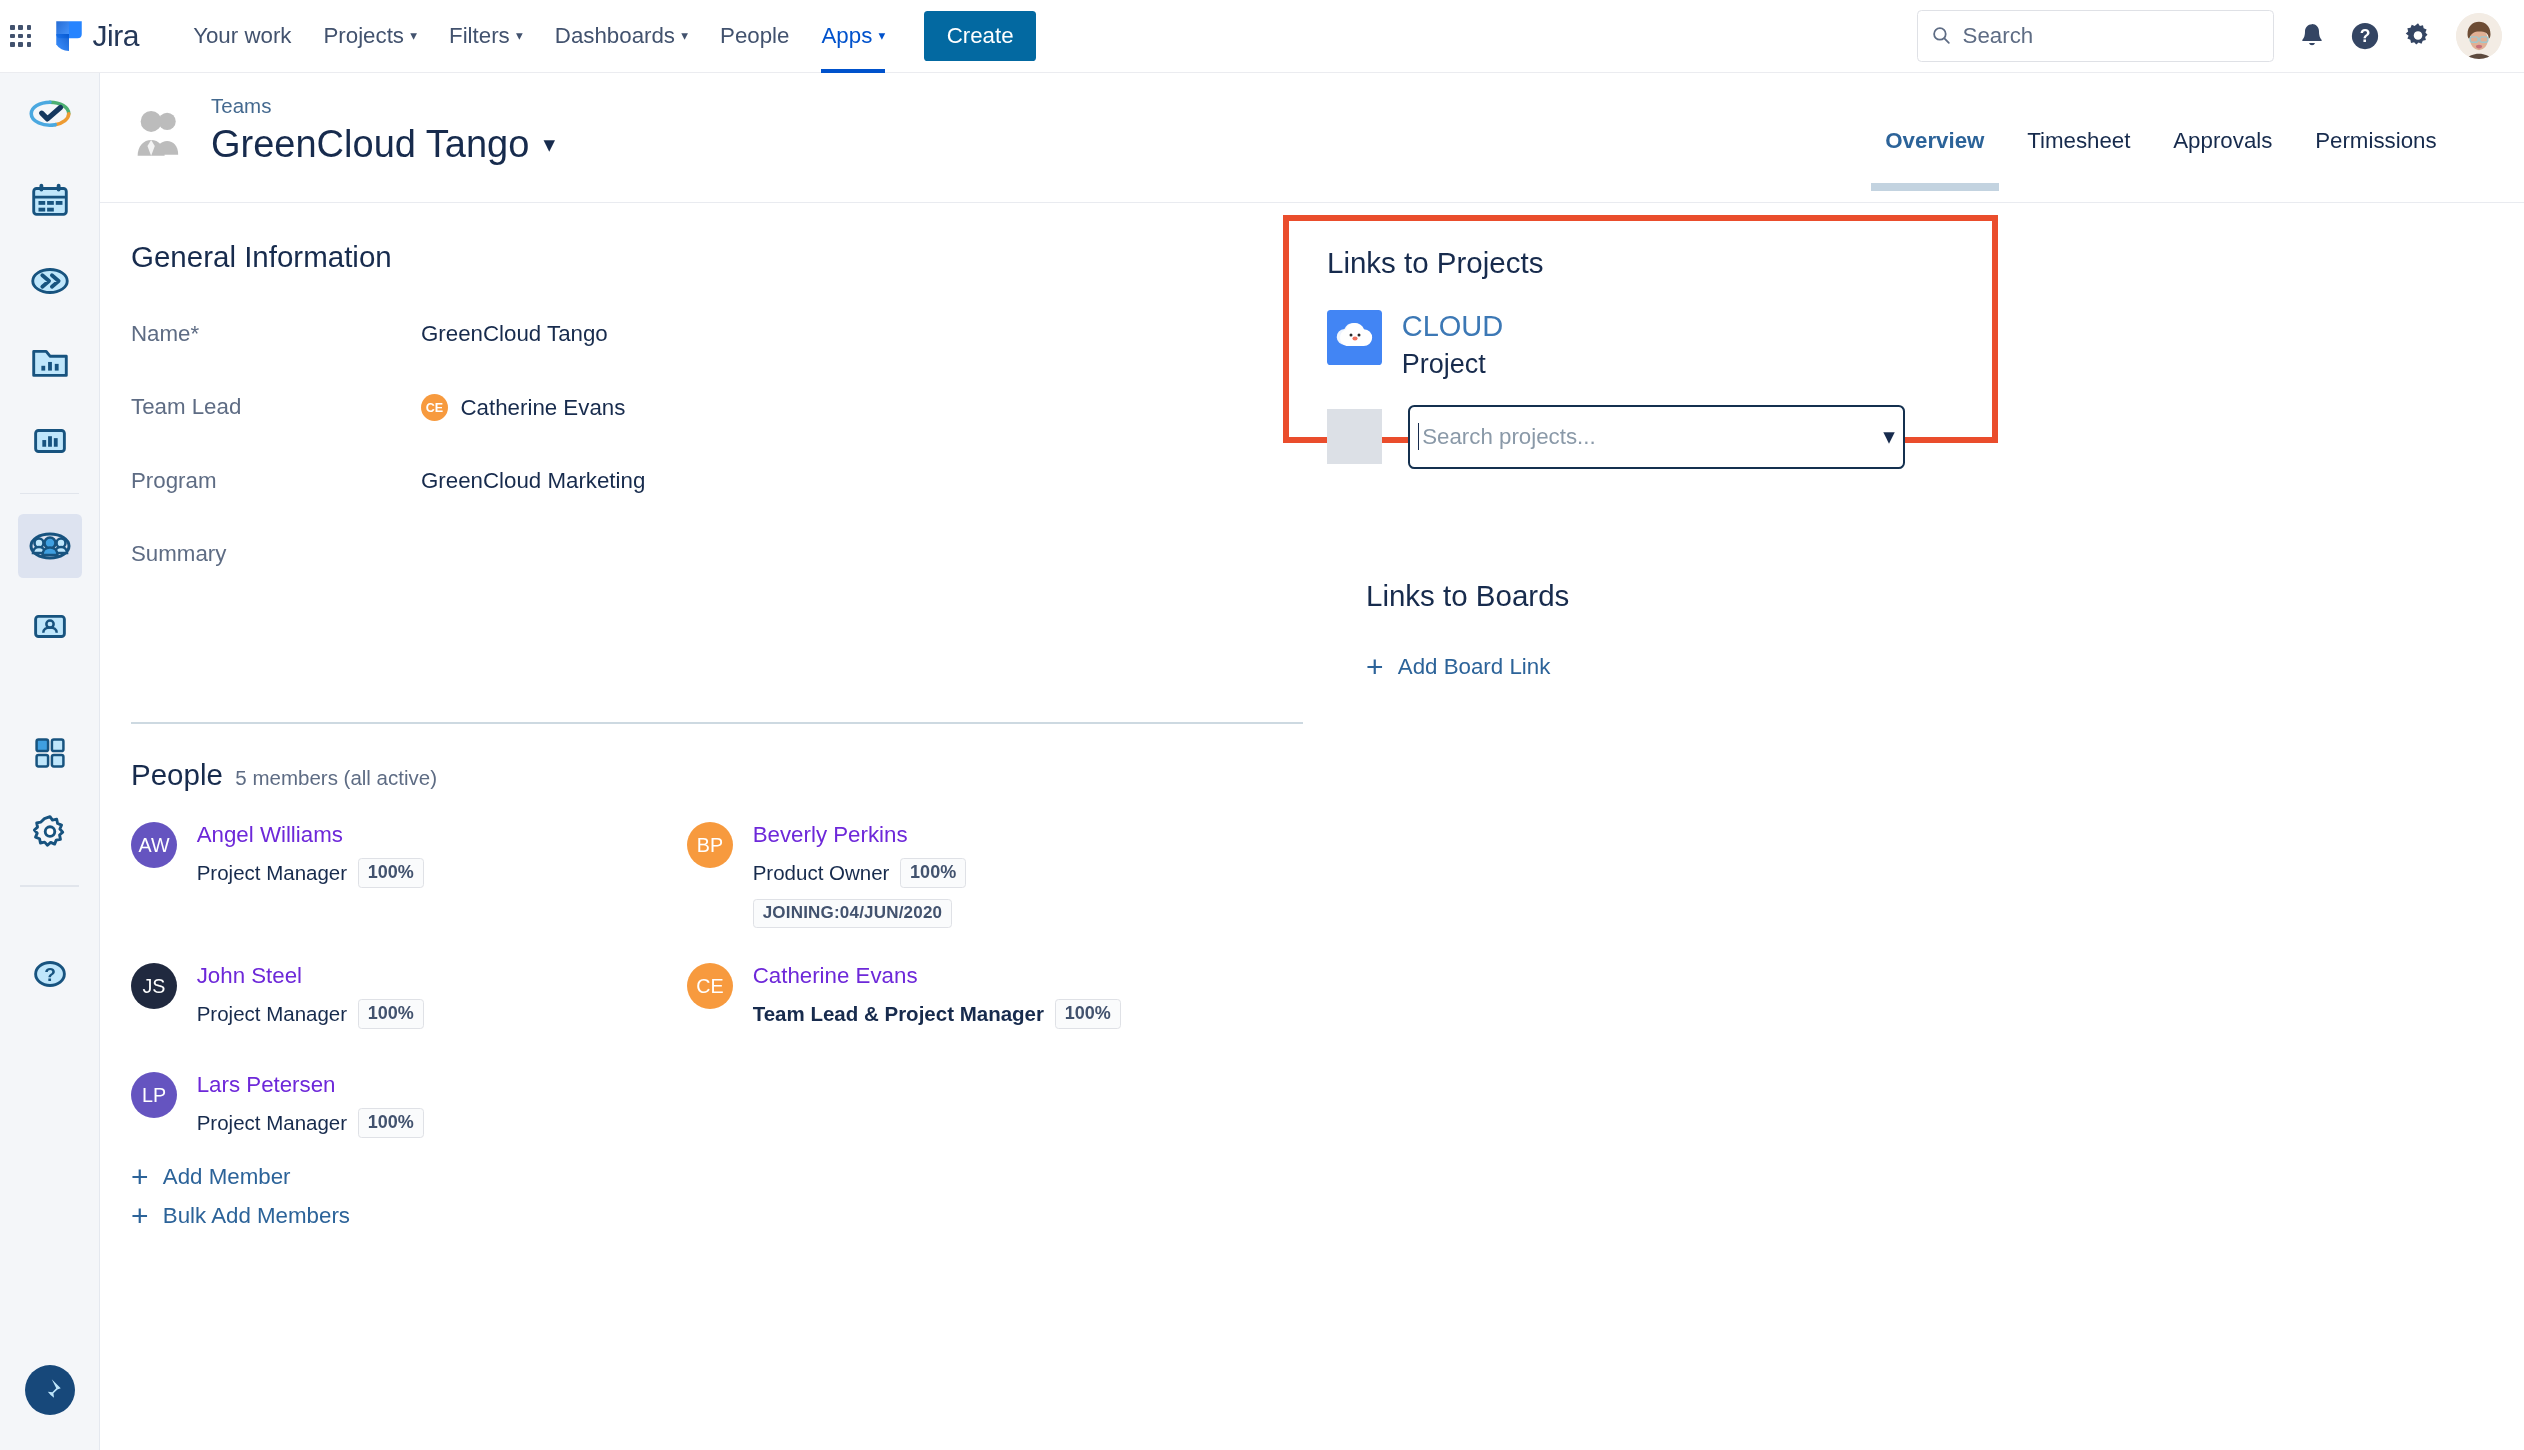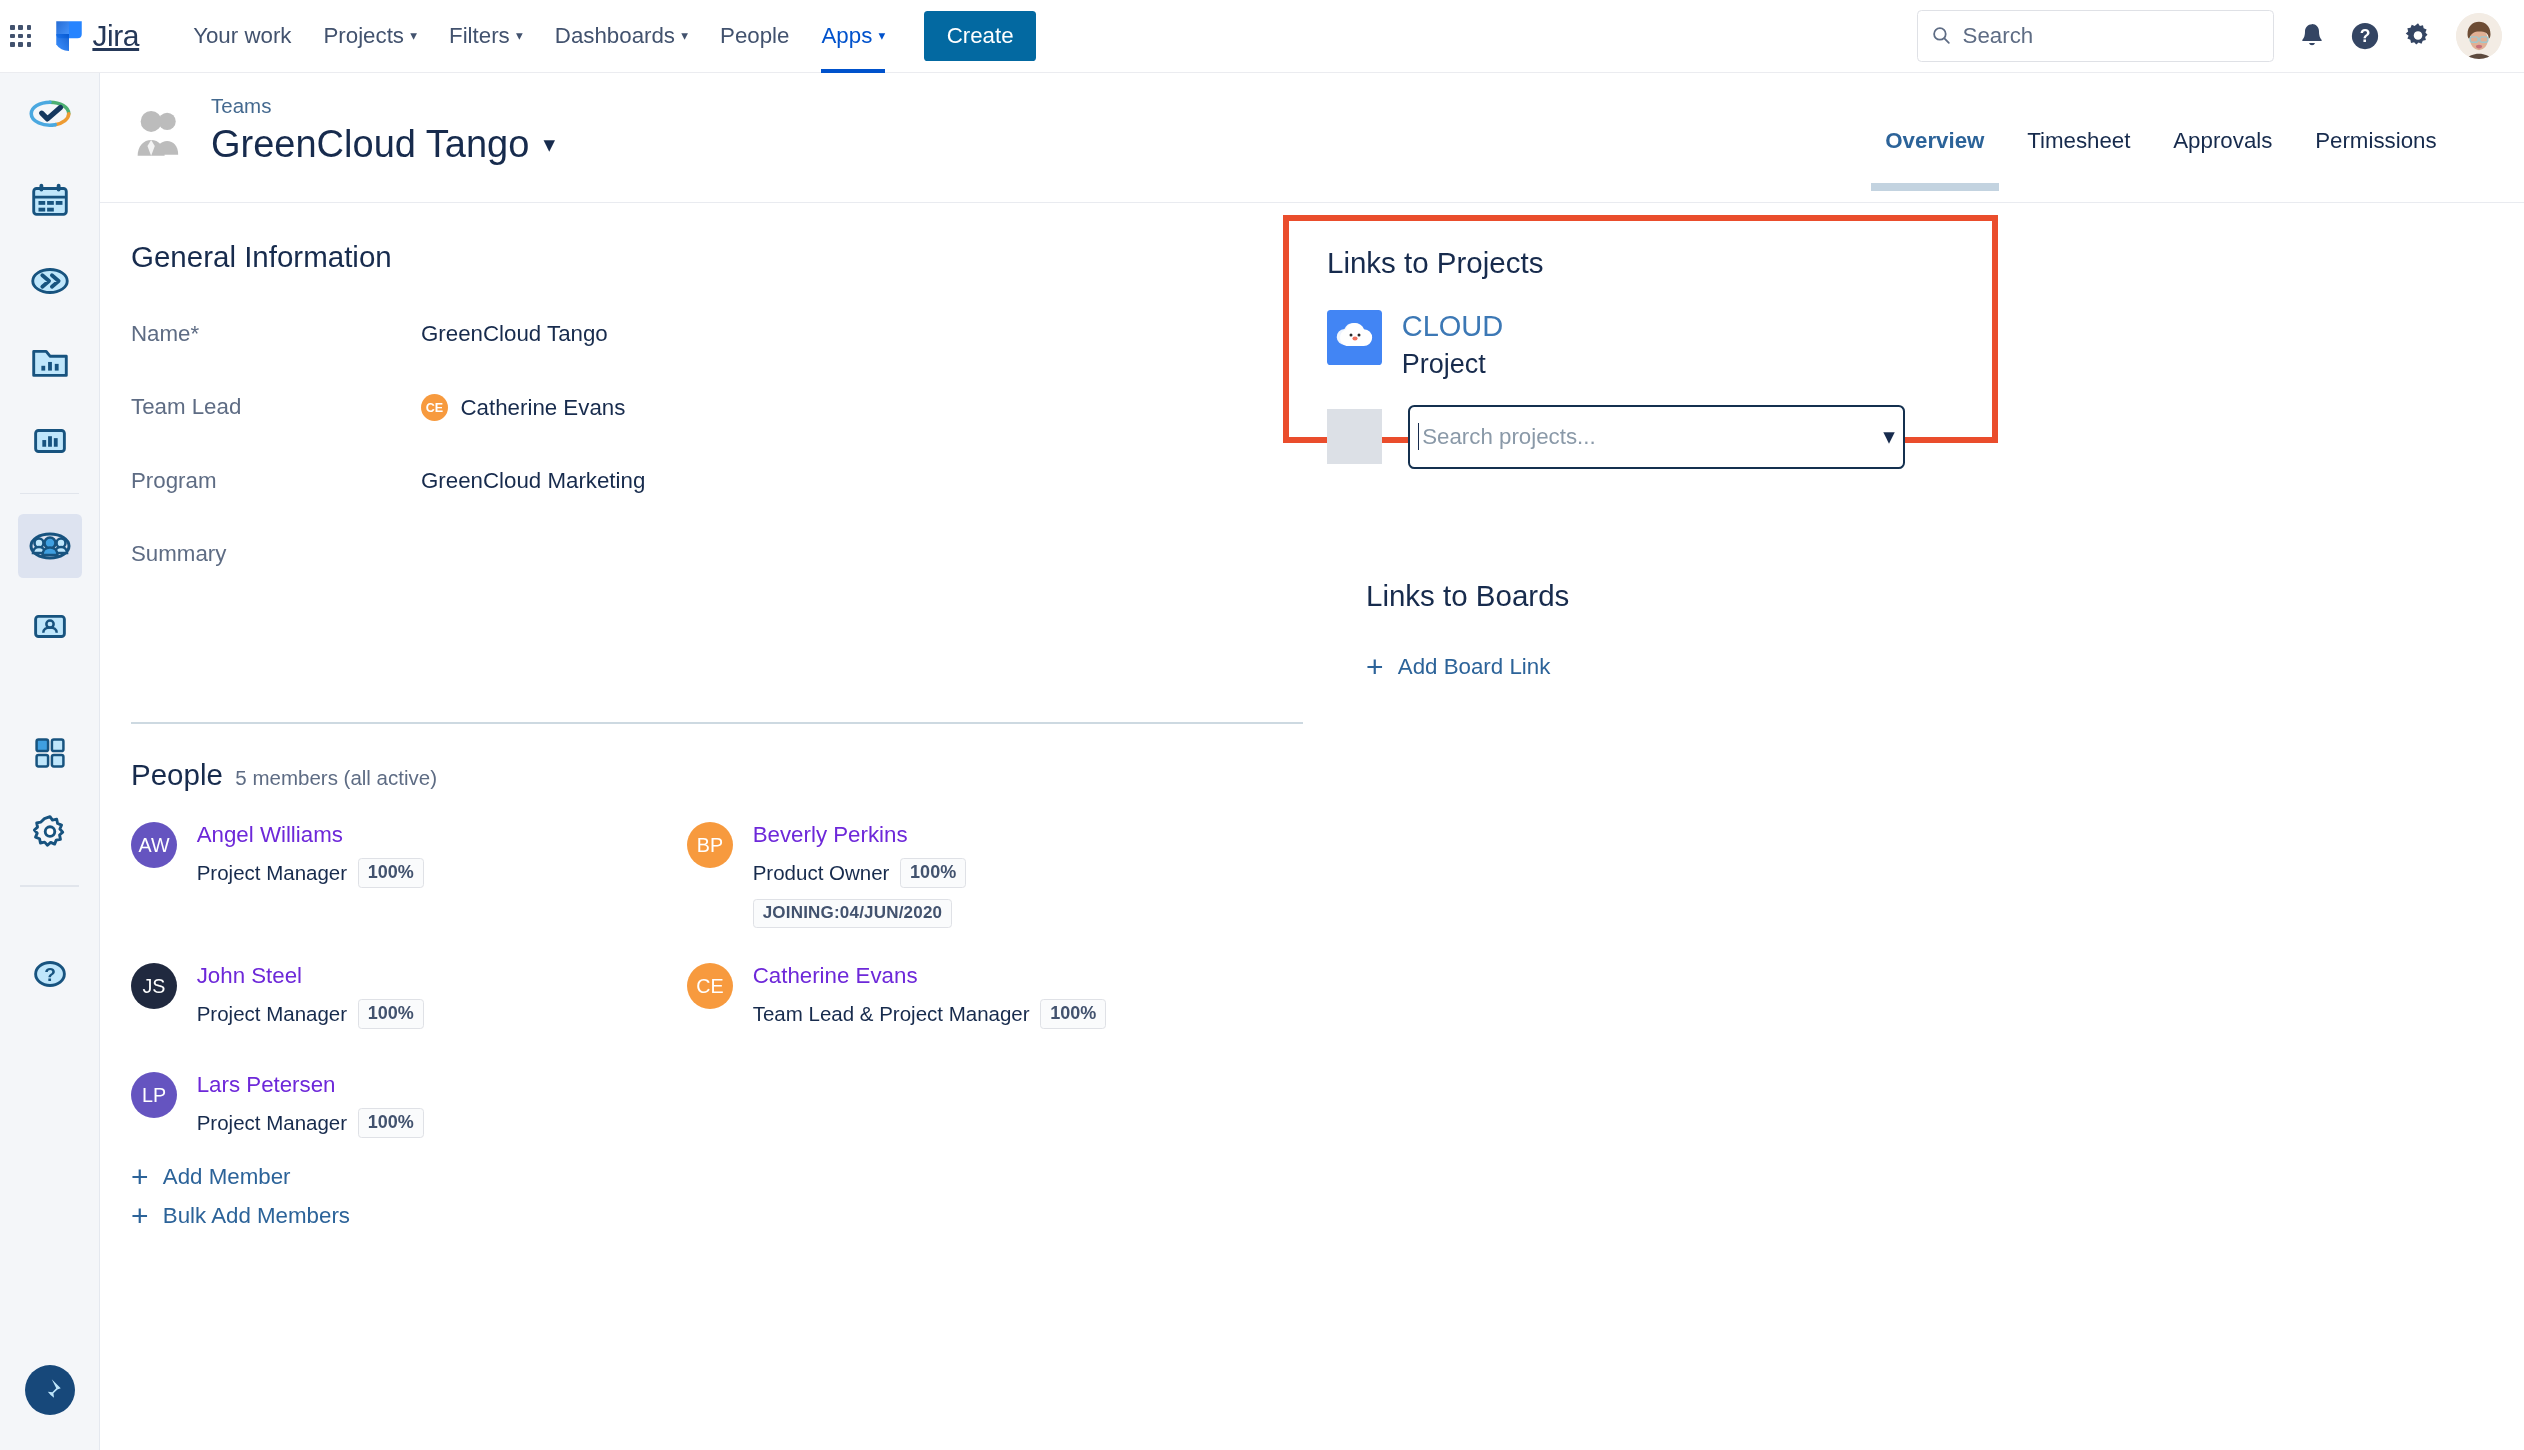--- a/index.html
+++ b/index.html
@@ -26,21 +26,21 @@
     grid-template-rows: repeat(3, 1fr);
     gap: 3.6px;
     padding: 2.7px;
     cursor: pointer;
   }
   .appswitcher i { background: #42526e; border-radius: 0.9px; display: block; }
 
   .jira-logo { display: flex; align-items: center; margin-left: 18px; cursor: pointer; }
   .jira-wordmark {
     font-size: 30px; color: #253858; letter-spacing: -0.4px;
-    margin-left: 6.3px; font-weight: 400; text-decoration: underline;
+    margin-left: 6.3px; font-weight: 400;
   }
 
   .nav-items { display: flex; align-items: center; margin-left: 38px; height: 73px; }
   .nav-item {
     display: flex; align-items: center; gap: 6.3px;
     padding: 0 16px; height: 73px;
     font-size: 22.3px; color: #42526e; cursor: pointer;
     position: relative;
   }
   .nav-item.active { color: #0052cc; font-weight: 500; }
@@ -154,21 +154,21 @@
   .people-grid { position: relative; margin-top: 30px; height: 375px; }
   .person { position: absolute; display: flex; gap: 19.7px; }
   .person-av {
     width: 46px; height: 46px; border-radius: 50%; flex: none;
     display: flex; align-items: center; justify-content: center;
     color: #fff; font-size: 19.7px; font-weight: 500;
   }
   .person-name { font-size: 22.3px; color: #6d28d9; margin-bottom: 9.8px; cursor: pointer; }
   .person-meta { display: flex; align-items: center; gap: 10.7px; }
   .person-role { font-size: 20.5px; color: #172b4d; }
-  .person-role.lead { font-weight: 400; }
+  .person-role.lead { font-weight: 700; }
   .chip {
     border: 0.9px solid #dfe1e6; border-radius: 3.6px;
     background: #fafbfc; padding: 3.6px 9px;
     font-size: 18px; font-weight: 700; color: #42526e;
   }
   .chip.joining { font-size: 17px; letter-spacing: 0.2px; margin-top: 10.7px; display: inline-block; }
 
   .addlinks { position: absolute; left: 31px; top: 960px; }
   .addlink {
     display: flex; align-items: center; gap: 14.3px;

